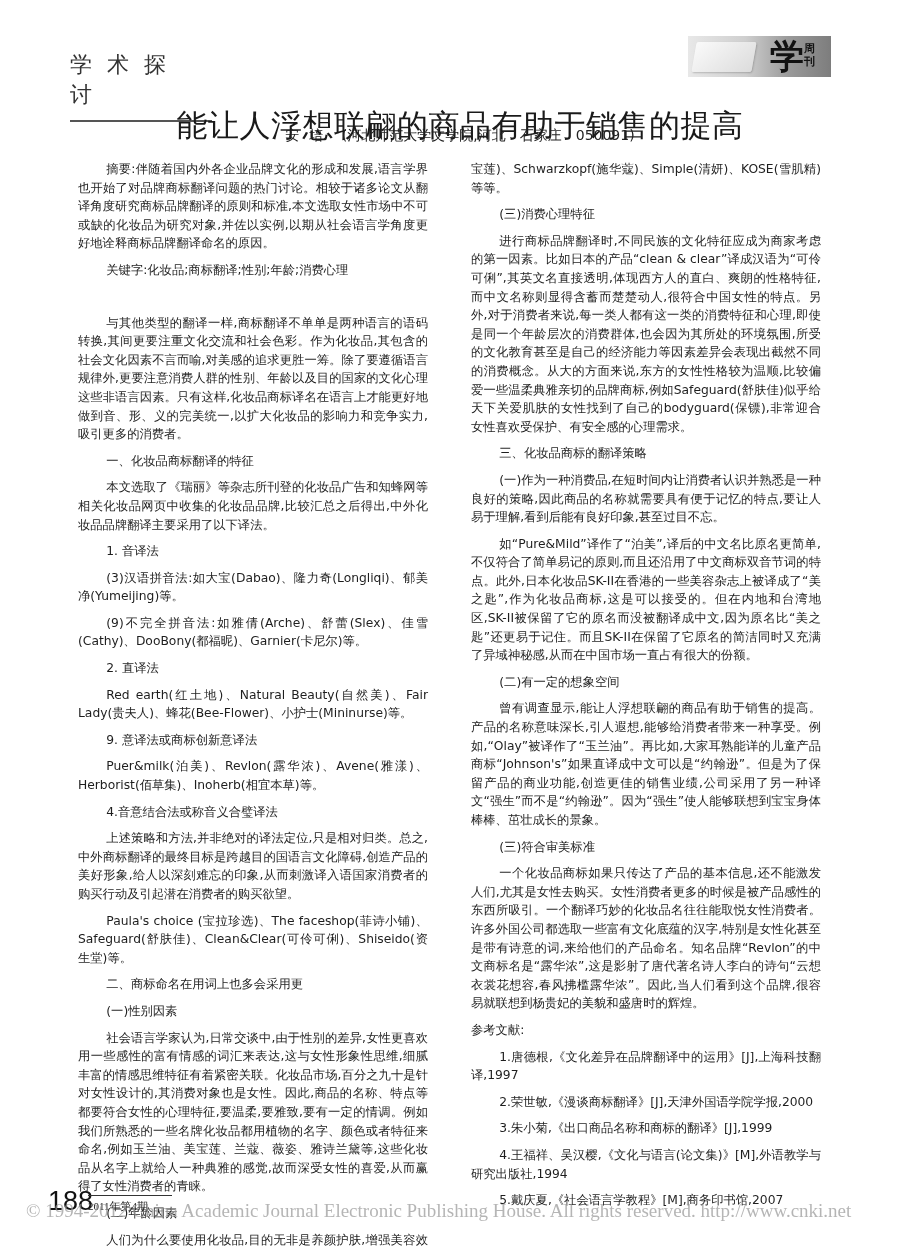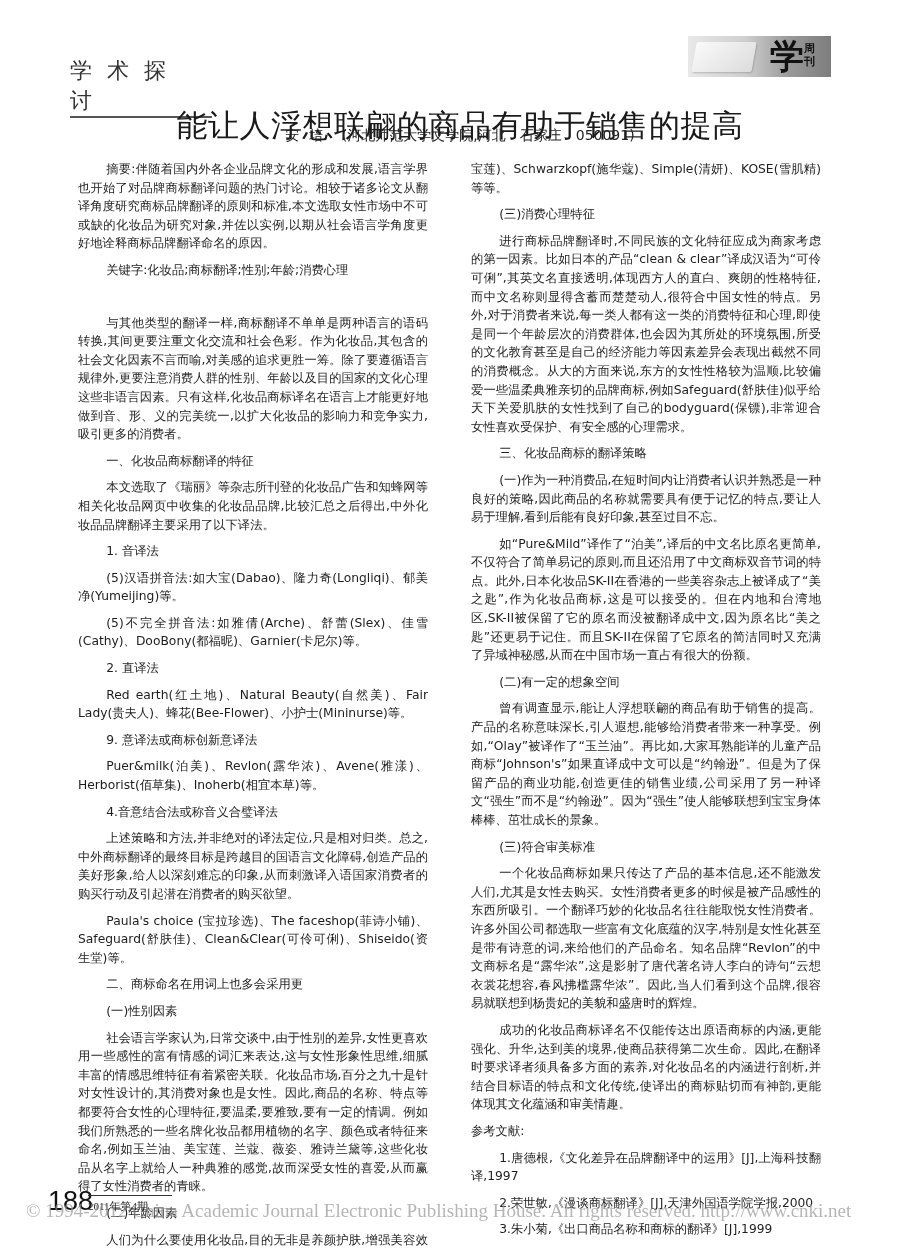--- a/index.html
+++ b/index.html
@@ -1,19 +1,19 @@
 <!DOCTYPE html>
 <html><head>
 <meta charset="utf-8">
 <style>
   html, body { margin: 0; padding: 0; background: #ffffff; }
   body { width: 920px; height: 1249px; position: relative; overflow: hidden;
          font-family: "DejaVu Sans", sans-serif; color: #1a1a1a; }
-  .section-tag { position: absolute; left: 70px; top: 56px; font-size: 22px;
-                 letter-spacing: 15px; color: #333; padding-bottom: 0;
+  .section-tag { position: absolute; left: 70px; top: 50px; font-size: 22px;
+                 letter-spacing: 15px; color: #333; padding-bottom: 10px;
                  border-bottom: 2px solid #555; width: 142px; font-weight: normal; }
   .logo { position: absolute; left: 688px; top: 36px; width: 143px; height: 41px;
           background: linear-gradient(90deg, #e8e8e8 0%, #cfcfcf 40%, #9a9a9a 70%, #7d7d7d 100%); }
   .logo .book { position: absolute; left: 6px; top: 6px; width: 60px; height: 30px;
                 background: linear-gradient(135deg, #fafafa, #dcdcdc); transform: skewX(-10deg);
                 border-radius: 2px; box-shadow: 1px 1px 2px rgba(0,0,0,.2); }
   .logo .big { position: absolute; left: 82px; top: -2px; font-family: "DejaVu Serif", serif;
                font-size: 34px; color: #111; font-weight: bold; }
   .logo .small { position: absolute; left: 116px; top: 6px; font-size: 11px; line-height: 13px;
                  width: 12px; color: #111; font-weight: bold; }
@@ -57,22 +57,22 @@
 </div>
 
 <div class="col left">
   <p>摘要:伴随着国内外各企业品牌文化的形成和发展,语言学界也开始了对品牌商标翻译问题的热门讨论。相较于诸多论文从翻译角度研究商标品牌翻译的原则和标准,本文选取女性市场中不可或缺的化妆品为研究对象,并佐以实例,以期从社会语言学角度更好地诠释商标品牌翻译命名的原因。</p>
   <p>关键字:化妆品;商标翻译;性别;年龄;消费心理</p>
   <div class="gap"></div>
   <p>与其他类型的翻译一样,商标翻译不单单是两种语言的语码转换,其间更要注重文化交流和社会色彩。作为化妆品,其包含的社会文化因素不言而喻,对美感的追求更胜一筹。除了要遵循语言规律外,更要注意消费人群的性别、年龄以及目的国家的文化心理这些非语言因素。只有这样,化妆品商标译名在语言上才能更好地做到音、形、义的完美统一,以扩大化妆品的影响力和竞争实力,吸引更多的消费者。</p>
   <p class="head">一、化妆品商标翻译的特征</p>
   <p>本文选取了《瑞丽》等杂志所刊登的化妆品广告和知蜂网等相关化妆品网页中收集的化妆品品牌,比较汇总之后得出,中外化妆品品牌翻译主要采用了以下译法。</p>
   <p class="head">1. 音译法</p>
-  <p>(5)汉语拼音法:如大宝(Dabao)、隆力奇(Longliqi)、郁美净(Yumeijing)等。</p>
-  <p>(5)不完全拼音法:如雅倩(Arche)、舒蕾(Slex)、佳雪(Cathy)、DooBony(都福昵)、Garnier(卡尼尔)等。</p>
+  <p>(3)汉语拼音法:如大宝(Dabao)、隆力奇(Longliqi)、郁美净(Yumeijing)等。</p>
+  <p>(9)不完全拼音法:如雅倩(Arche)、舒蕾(Slex)、佳雪(Cathy)、DooBony(都福昵)、Garnier(卡尼尔)等。</p>
   <p class="head">2. 直译法</p>
   <p>Red earth(红土地)、Natural Beauty(自然美)、Fair Lady(贵夫人)、蜂花(Bee-Flower)、小护士(Mininurse)等。</p>
   <p class="head">9. 意译法或商标创新意译法</p>
   <p>Puer&amp;milk(泊美)、Revlon(露华浓)、Avene(雅漾)、Herborist(佰草集)、Inoherb(相宜本草)等。</p>
   <p class="head">4.音意结合法或称音义合璧译法</p>
   <p>上述策略和方法,并非绝对的译法定位,只是相对归类。总之,中外商标翻译的最终目标是跨越目的国语言文化障碍,创造产品的美好形象,给人以深刻难忘的印象,从而刺激译入语国家消费者的购买行动及引起潜在消费者的购买欲望。</p>
   <p>Paula's choice (宝拉珍选)、The faceshop(菲诗小铺)、Safeguard(舒肤佳)、Clean&amp;Clear(可伶可俐)、Shiseido(资生堂)等。</p>
   <p class="head">二、商标命名在用词上也多会采用更</p>
   <p class="head">(一)性别因素</p>
   <p>社会语言学家认为,日常交谈中,由于性别的差异,女性更喜欢用一些感性的富有情感的词汇来表达,这与女性形象性思维,细腻丰富的情感思维特征有着紧密关联。化妆品市场,百分之九十是针对女性设计的,其消费对象也是女性。因此,商品的名称、特点等都要符合女性的心理特征,要温柔,要雅致,要有一定的情调。例如我们所熟悉的一些名牌化妆品都用植物的名字、颜色或者特征来命名,例如玉兰油、美宝莲、兰蔻、薇姿、雅诗兰黛等,这些化妆品从名字上就给人一种典雅的感觉,故而深受女性的喜爱,从而赢得了女性消费者的青睐。</p>
@@ -84,21 +84,20 @@
   <p class="noind">宝莲)、Schwarzkopf(施华蔻)、Simple(清妍)、KOSE(雪肌精)等等。</p>
   <p class="head">(三)消费心理特征</p>
   <p>进行商标品牌翻译时,不同民族的文化特征应成为商家考虑的第一因素。比如日本的产品“clean &amp; clear”译成汉语为“可伶可俐”,其英文名直接透明,体现西方人的直白、爽朗的性格特征,而中文名称则显得含蓄而楚楚动人,很符合中国女性的特点。另外,对于消费者来说,每一类人都有这一类的消费特征和心理,即使是同一个年龄层次的消费群体,也会因为其所处的环境氛围,所受的文化教育甚至是自己的经济能力等因素差异会表现出截然不同的消费概念。从大的方面来说,东方的女性性格较为温顺,比较偏爱一些温柔典雅亲切的品牌商标,例如Safeguard(舒肤佳)似乎给天下关爱肌肤的女性找到了自己的bodyguard(保镖),非常迎合女性喜欢受保护、有安全感的心理需求。</p>
   <p class="head">三、化妆品商标的翻译策略</p>
   <p>(一)作为一种消费品,在短时间内让消费者认识并熟悉是一种良好的策略,因此商品的名称就需要具有便于记忆的特点,要让人易于理解,看到后能有良好印象,甚至过目不忘。</p>
   <p>如“Pure&amp;Mild”译作了“泊美”,译后的中文名比原名更简单,不仅符合了简单易记的原则,而且还沿用了中文商标双音节词的特点。此外,日本化妆品SK-II在香港的一些美容杂志上被译成了“美之匙”,作为化妆品商标,这是可以接受的。但在内地和台湾地区,SK-II被保留了它的原名而没被翻译成中文,因为原名比“美之匙”还更易于记住。而且SK-II在保留了它原名的简洁同时又充满了异域神秘感,从而在中国市场一直占有很大的份额。</p>
   <p class="head">(二)有一定的想象空间</p>
   <p>曾有调查显示,能让人浮想联翩的商品有助于销售的提高。产品的名称意味深长,引人遐想,能够给消费者带来一种享受。例如,“Olay”被译作了“玉兰油”。再比如,大家耳熟能详的儿童产品商标“Johnson's”如果直译成中文可以是“约翰逊”。但是为了保留产品的商业功能,创造更佳的销售业绩,公司采用了另一种译文“强生”而不是“约翰逊”。因为“强生”使人能够联想到宝宝身体棒棒、茁壮成长的景象。</p>
   <p class="head">(三)符合审美标准</p>
   <p>一个化妆品商标如果只传达了产品的基本信息,还不能激发人们,尤其是女性去购买。女性消费者更多的时候是被产品感性的东西所吸引。一个翻译巧妙的化妆品名往往能取悦女性消费者。许多外国公司都选取一些富有文化底蕴的汉字,特别是女性化甚至是带有诗意的词,来给他们的产品命名。知名品牌“Revlon”的中文商标名是“露华浓”,这是影射了唐代著名诗人李白的诗句“云想衣裳花想容,春风拂槛露华浓”。因此,当人们看到这个品牌,很容易就联想到杨贵妃的美貌和盛唐时的辉煌。</p>
-  <p>成功的化妆品商标译名不仅能传达出原语商标的内涵,更能强化、升华,达到美的境界,使商品获得第二次生命。因此,在翻译时要求译者须具备多方面的素养,对化妆品名的内涵进行剖析,并结合目标语的特点和文化传统,使译出的商标贴切而有神韵,更能体现其文化蕴涵和审美情趣。</p>
   <p class="noind">参考文献:</p>
   <p>1.唐德根,《文化差异在品牌翻译中的运用》[J],上海科技翻译,1997</p>
   <p>2.荣世敏,《漫谈商标翻译》[J],天津外国语学院学报,2000</p>
   <p>3.朱小菊,《出口商品名称和商标的翻译》[J],1999</p>
   <p>4.王福祥、吴汉樱,《文化与语言(论文集)》[M],外语教学与研究出版社,1994</p>
   <p>5.戴庆夏,《社会语言学教程》[M],商务印书馆,2007</p>
 </div>
 
 <div class="footer-num">188</div>
 <div class="footer-line"></div>

